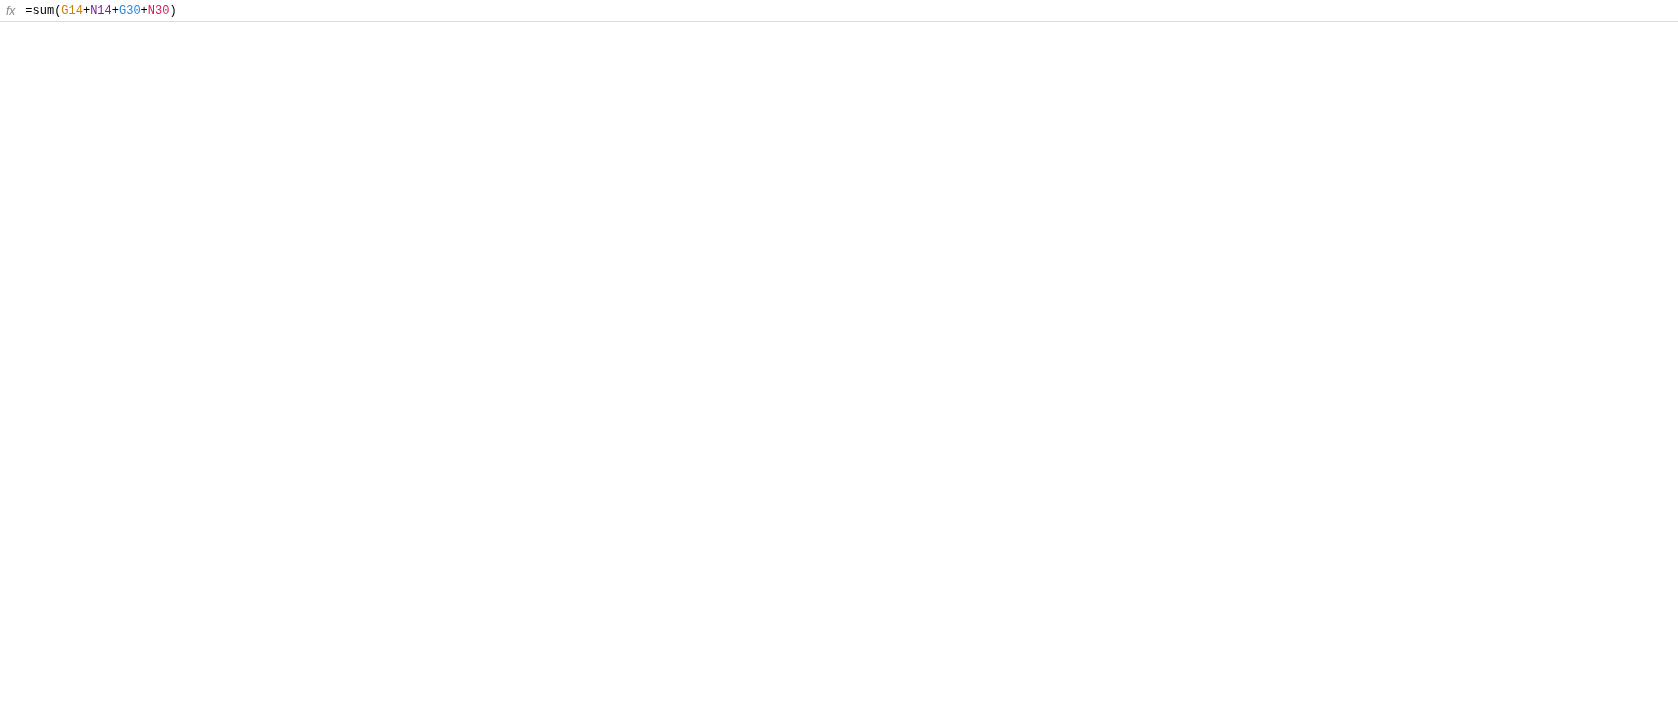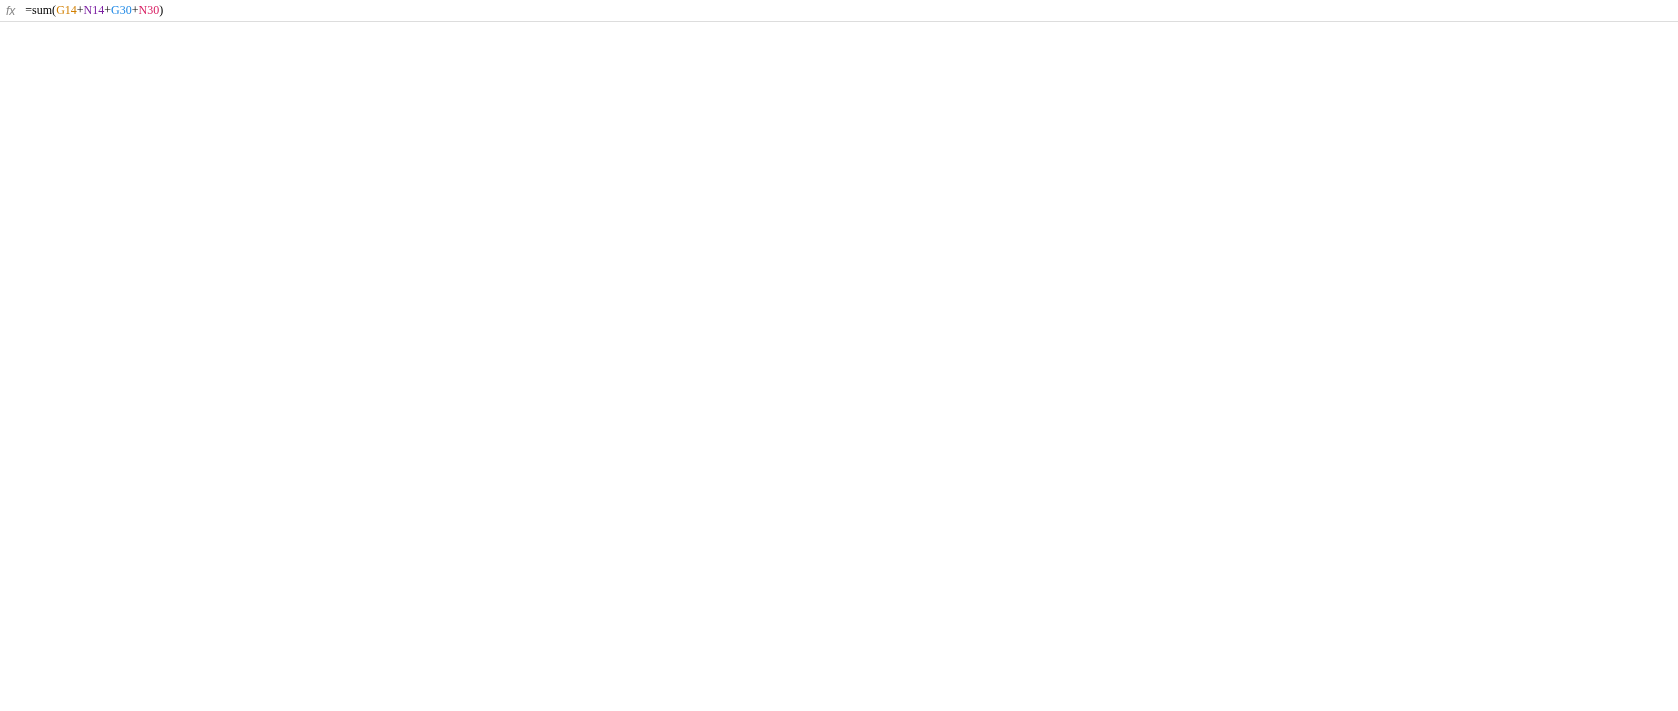--- a/index.html
+++ b/index.html
@@ -1,19 +1,19 @@
 <!DOCTYPE html>
 <html><head>
 <meta charset="utf-8">
 <style>
   *{box-sizing:border-box;margin:0;padding:0;}
   body{font-family:Arial,sans-serif;font-size:12px;color:#222;background:#fff;overflow:hidden;}
   .formula-bar{display:flex;align-items:center;height:22px;border-bottom:1px solid #ddd;padding:0 6px;background:#fff;}
   .fx-icon{color:#888;font-style:italic;margin-right:10px;font-size:12px;}
-  .formula-text{font-family:Liberation Serif, serif;font-size:12px;}
+  .formula-text{font-family:Liberation Mono, monospace;font-size:12px;}
   .tok-sum{color:#000;}
   .tok-par{color:#000;}
   .tok-g14{color:#d17f00;}
   .tok-n14{color:#7b1fa2;}
   .tok-g30{color:#1e88e5;}
   .tok-n30{color:#d81b60;}
   .tok-plus{color:#000;}
   .sheet{position:relative;width:1678px;}
   .corner{position:absolute;left:0;top:0;width:32px;height:22px;background:#f8f9fa;border-right:1px solid #ddd;border-bottom:1px solid #ddd;}
   .col-headers{display:flex;position:absolute;left:32px;top:0;height:22px;}

